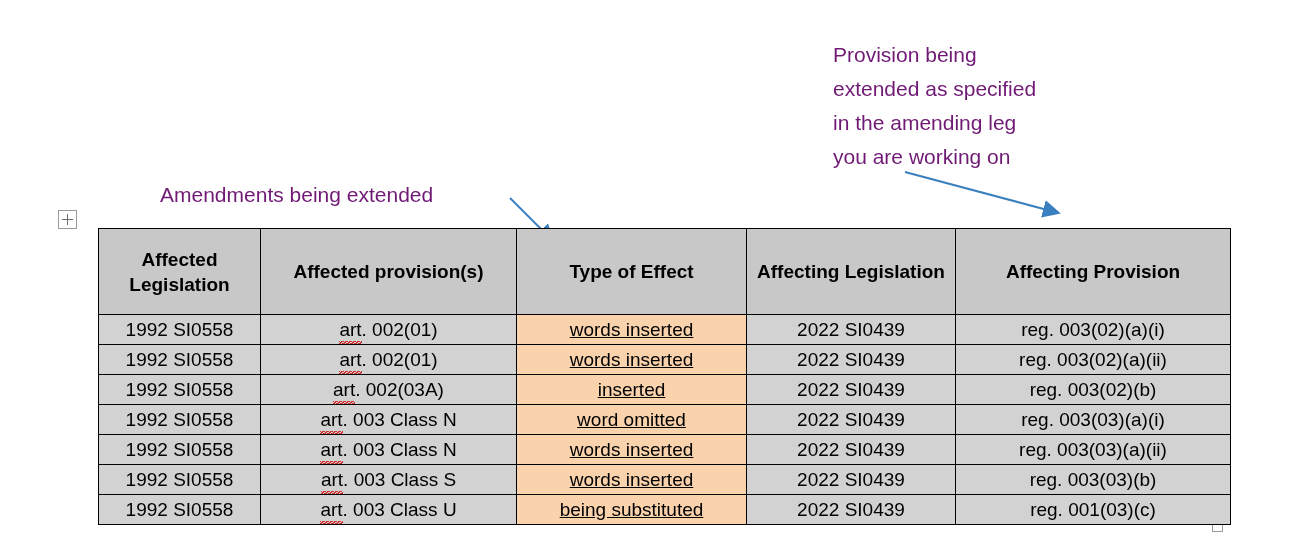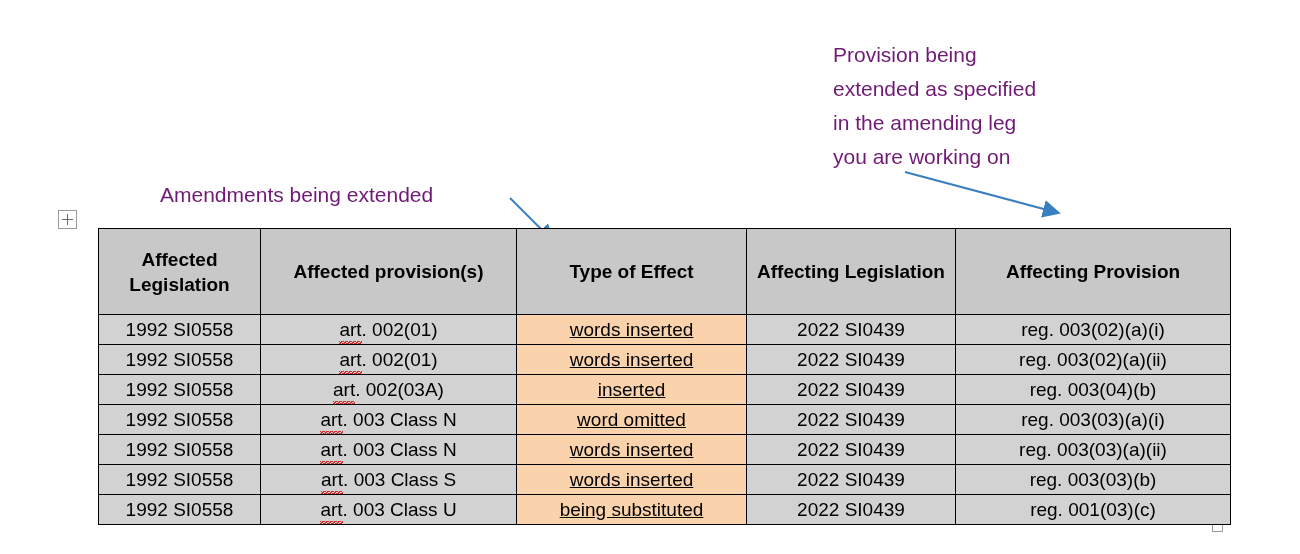--- a/index.html
+++ b/index.html
@@ -212,21 +212,21 @@
       <td><span class="squiggle">art</span><span>. 002(01)</span></td>
       <td class="effect-cell">words inserted</td>
       <td>2022 SI0439</td>
       <td>reg. 003(02)(a)(ii)</td>
     </tr>
     <tr>
       <td>1992 SI0558</td>
       <td><span class="squiggle">art</span><span>. 002(03A)</span></td>
       <td class="effect-cell">inserted</td>
       <td>2022 SI0439</td>
-      <td>reg. 003(04)(b)</td>
+      <td>reg. 003(02)(b)</td>
     </tr>
     <tr>
       <td>1992 SI0558</td>
       <td><span class="squiggle">art</span><span>. 003 Class N</span></td>
       <td class="effect-cell">word omitted</td>
       <td>2022 SI0439</td>
       <td>reg. 003(03)(a)(i)</td>
     </tr>
     <tr>
       <td>1992 SI0558</td>

